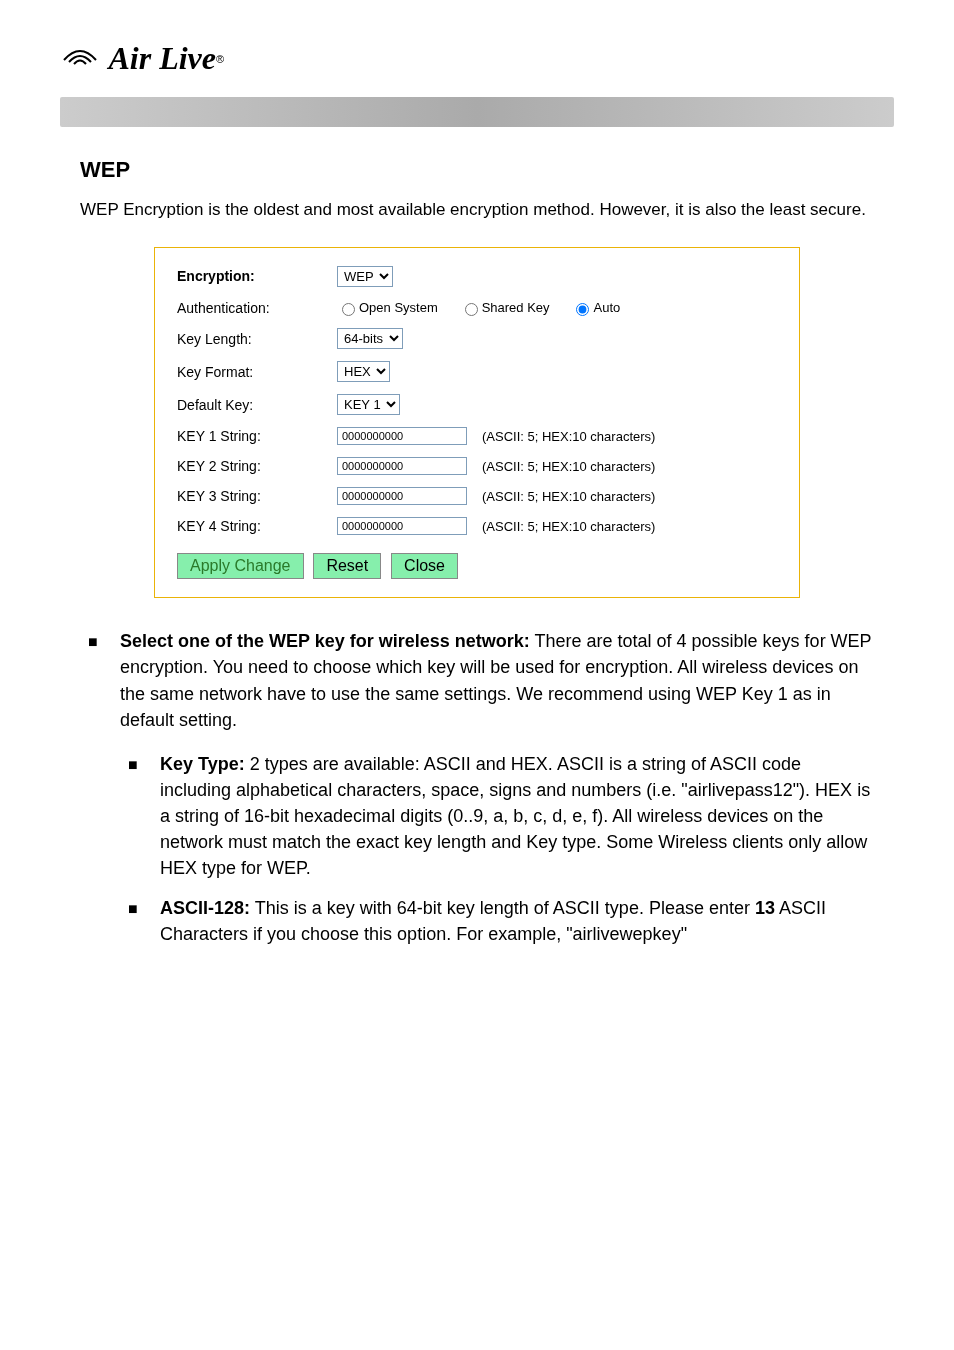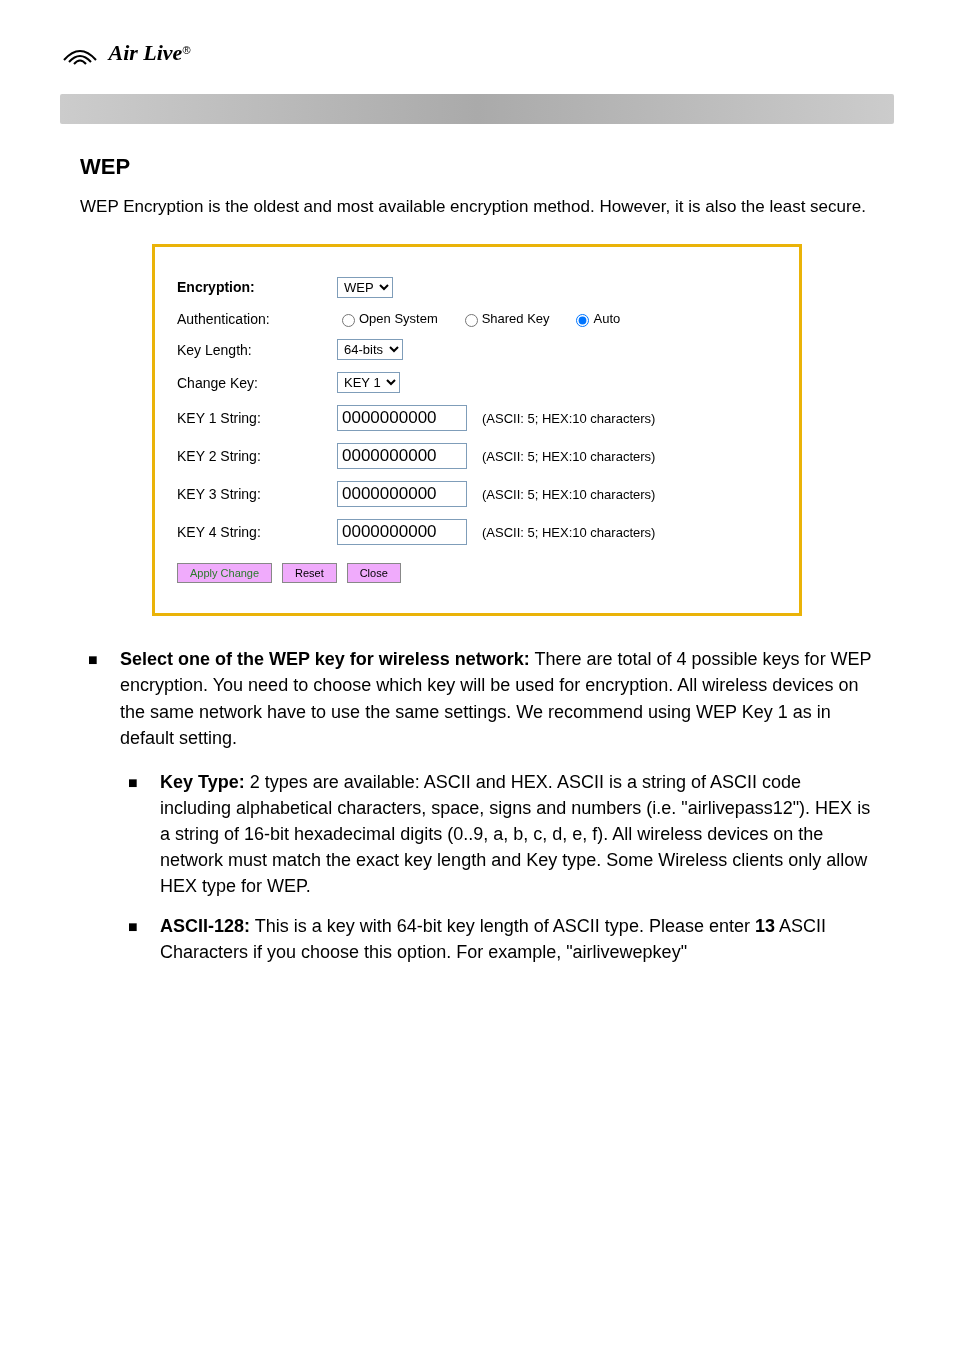--- a/index.html
+++ b/index.html
@@ -1,32 +1,32 @@
 <!DOCTYPE html>
 <html><head>
 <meta charset="utf-8">
 <style>
 body{margin:0;padding:0;font-family:Arial,Helvetica,sans-serif;background:#fff;width:954px}
 .page{padding:40px 60px 60px 60px}
 .logo-area{margin-bottom:20px}
-.logo{font-family:Georgia,serif;font-size:22px;font-weight:bold;font-style:italic}
+.logo{font-family:Georgia,serif;font-size:32px;font-weight:bold;font-style:italic}
 .logo-wifi{display:inline-block;vertical-align:top;margin-right:4px}
 .banner{height:30px;background:linear-gradient(to right,#ccc,#aaa,#ccc);margin:10px 0 30px 0;border-radius:2px}
 .intro{font-size:18px;margin:20px 0 30px 20px}
 h2{font-size:22px;font-weight:bold;margin:30px 0 15px 20px}
 .wep-desc{font-size:17px;margin:0 20px 25px 20px;line-height:1.4}
-.config-box{border:3px solid #eab308;margin:0 auto 30px auto;width:600px;padding:30px 22px;font-size:14px}
+.config-box{border:1px solid #eab308;margin:0 auto 30px auto;width:600px;padding:18px 22px;font-size:14px}
 .config-row{display:flex;align-items:center;margin-bottom:12px}
 .config-label{width:160px}
 .config-label.bold{font-weight:bold}
 select{font-size:13px;padding:1px 2px;border:1px solid #7f9db9;background:#fff}
-input[type=text]{font-size:17px;padding:2px 4px;border:1px solid #7f9db9;width:120px}
+input[type=text]{font-size:11px;padding:2px 4px;border:1px solid #7f9db9;width:120px}
 .key-hint{margin-left:15px;font-size:13px}
 .btn-row{margin-top:18px}
-.btn{border:1px solid #888;background:#f0abfc;padding:3px 12px;font-size:11px;margin-right:6px;cursor:pointer}
+.btn{border:1px solid #888;background:#86efac;padding:3px 12px;font-size:16px;margin-right:6px;cursor:pointer}
 .btn.apply{color:#2a7a2a}
 ul.outer{list-style:none;padding:0;margin:8px 20px}
 ul.outer>li{position:relative;padding-left:40px;margin-bottom:18px;font-size:18px;line-height:1.45}
 ul.outer>li:before{content:"■";position:absolute;left:8px;top:2px;font-size:16px}
 ul.inner{list-style:none;padding:0;margin:18px 0 0 0}
 ul.inner>li{position:relative;padding-left:40px;margin-bottom:14px;font-size:18px;line-height:1.45}
 ul.inner>li:before{content:"■";position:absolute;left:8px;top:2px;font-size:16px}
 .b{font-weight:bold}
 .radio-group label{margin-right:18px;font-size:13px}
 input[type=radio]{vertical-align:middle;margin-right:4px}
@@ -63,21 +63,25 @@
         <label><input type="radio" name="auth" style=""><span>Open System</span></label>
         <label><input type="radio" name="auth" style=""><span>Shared Key</span></label>
         <label><input type="radio" name="auth" checked="" style=""><span>Auto</span></label>
       </span>
     </div>
     <div class="config-row">
       <span class="config-label">Key Length:</span>
       <select><option>64-bits</option></select>
     </div>
     <div class="config-row">
-      <span class="config-label">Change Key:</span>
+      <span class="config-label">Key Format:</span>
+      <select><option>HEX</option></select>
+    </div>
+    <div class="config-row">
+      <span class="config-label">Default Key:</span>
       <select><option>KEY 1</option></select>
     </div>
     <div class="config-row">
       <span class="config-label">KEY 1 String:</span>
       <input type="text" value="0000000000" style="">
       <span class="key-hint">(ASCII: 5; HEX:10 characters)</span>
     </div>
     <div class="config-row">
       <span class="config-label">KEY 2 String:</span>
       <input type="text" value="0000000000" style="">

